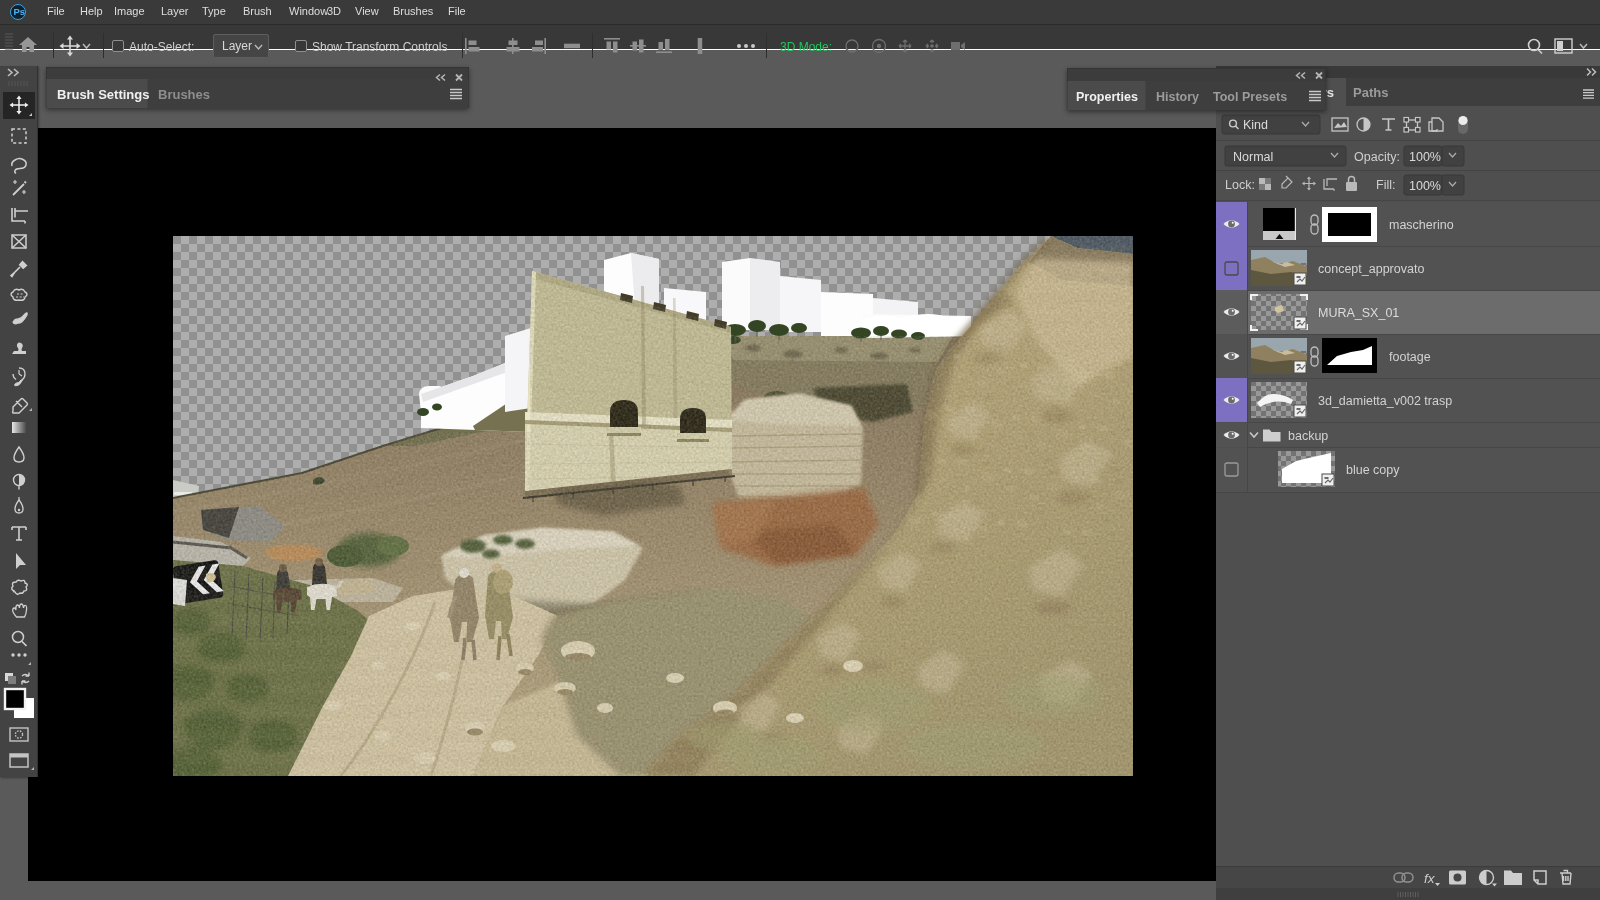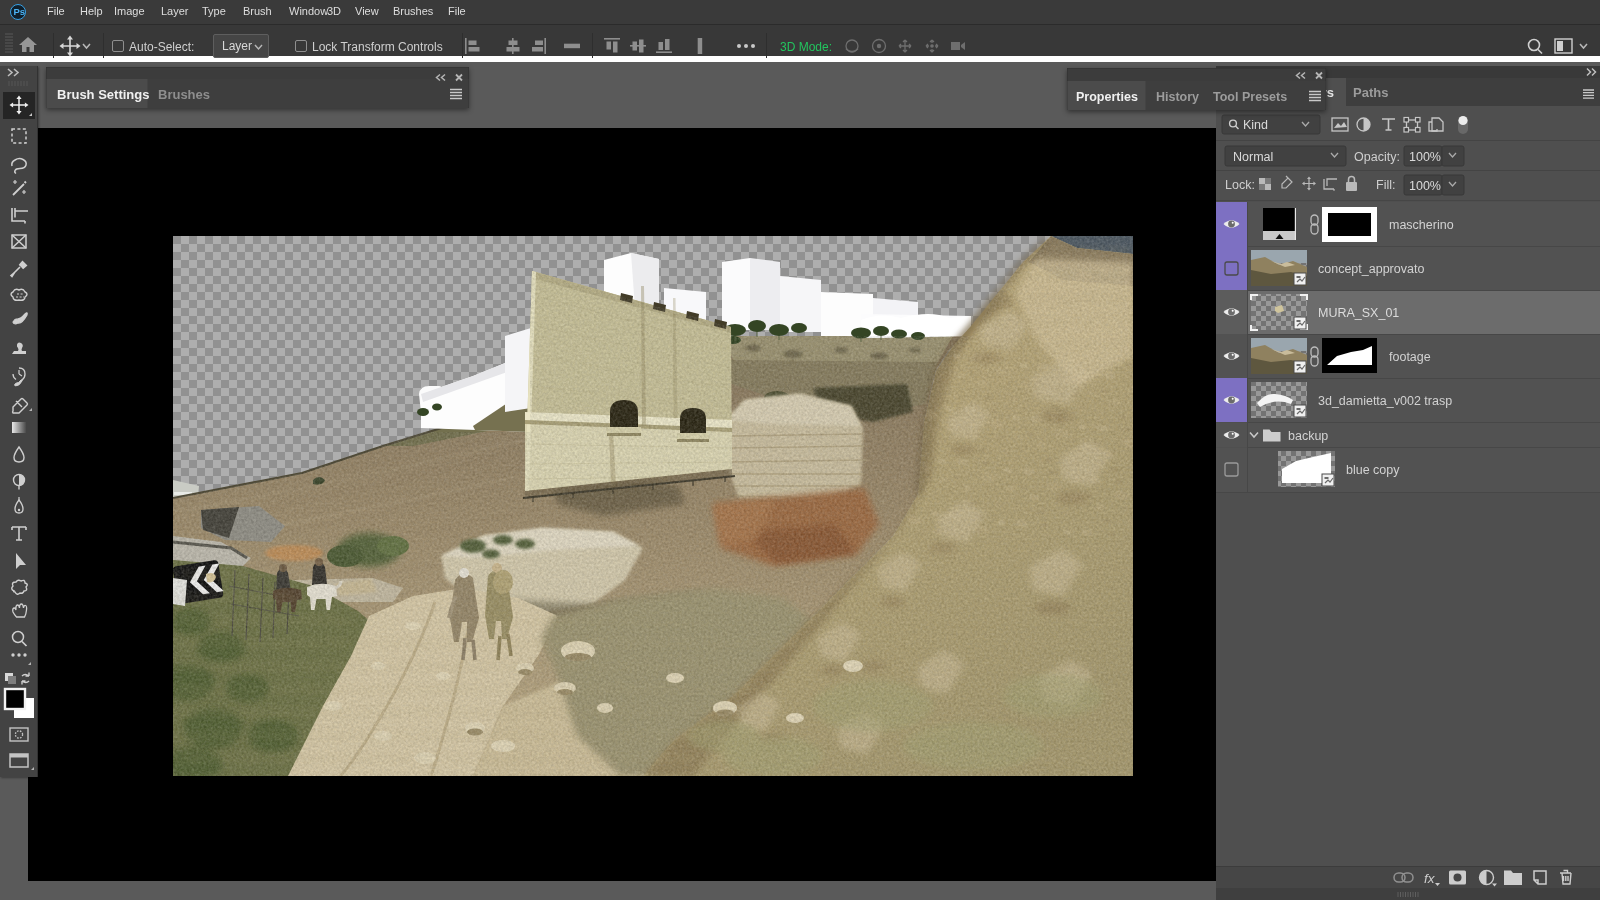--- a/index.html
+++ b/index.html
@@ -7,22 +7,22 @@
     font-family:"Liberation Sans", sans-serif; }
   .abs { position:absolute; }
   #page { position:relative; width:1600px; height:900px; }
   
   #menubar { left:0; top:0; width:1600px; height:24px; background:#3a3a3a; }
   #menubar .item { position:absolute; top:5px; font-size:11px; color:#dedede; }
   #pslogo { position:absolute; left:10px; top:4px; width:16px; height:16px;
     background:#10202c; border:1px solid #37a1e6; border-radius:8px;
     color:#4cb3f5; font-size:9.5px; font-weight:bold; text-align:right; line-height:14px; }
   
-  #optbar { left:0; top:24px; width:1600px; height:38px; background:#383838;
-    border-top:1px solid #2b2b2b; border-bottom:6px solid #ffffff; }
+  #optbar { left:0; top:24px; width:1600px; height:26px; background:#383838;
+    border-top:1px solid #2b2b2b; border-bottom:1px solid #ffffff; }
   .opttext { position:absolute; font-size:12px; color:#cfcfcf; }
   .cbx { position:absolute; width:12px; height:12px; border:1px solid #8f8f8f;
     border-radius:2px; background:#383838; }
   #layerdd { position:absolute; left:213px; top:9px; width:56px; height:24px;
     background:#454545; border:1px solid #5e5e5e; border-radius:2px;
     font-size:12px; color:#d8d8d8; padding:4px 0 0 8px; }
   
   #toolbar { left:0; top:66px; width:38px; height:711px; background:#434343; z-index:15;
     border-right:1px solid #323232; box-shadow:1px 1px 2px rgba(0,0,0,.35); }
   
@@ -151,21 +151,21 @@
       </g>
       <path d="M1580,19 l3.5,4 l3.5,-4" stroke="#b8b8b8" stroke-width="1.5" fill="none"></path>
     </svg>
     <div class="cbx" style="left:112px; top:15px"></div>
     <div class="opttext" style="left:129px; top:15px">Auto-Select:</div>
     <div id="layerdd">Layer</div>
     <svg class="abs" style="left:254px;top:19px" width="10" height="8">
         <path d="M1,1 l3.5,4 l3.5,-4" stroke="#b8b8b8" stroke-width="1.4" fill="none"></path>
       </svg>
     <div class="cbx" style="left:295px; top:15px"></div>
-    <div class="opttext" style="left:312px; top:15px">Lock Transform Controls</div>
+    <div class="opttext" style="left:312px; top:15px">Show Transform Controls</div>
     <div class="opttext" style="left:780px; top:15px; color:#22c55e">3D Mode:</div>
   </div>
 
   <div id="pasteboard" class="abs"></div>
   <div id="canvas" class="abs"></div>
   <div id="photo" class="abs">
   <svg width="960" height="540" viewBox="0 0 960 540">
     <defs>
       <pattern id="chk" width="16" height="16" patternUnits="userSpaceOnUse">
         <rect width="16" height="16" fill="#aeaeae"></rect>

